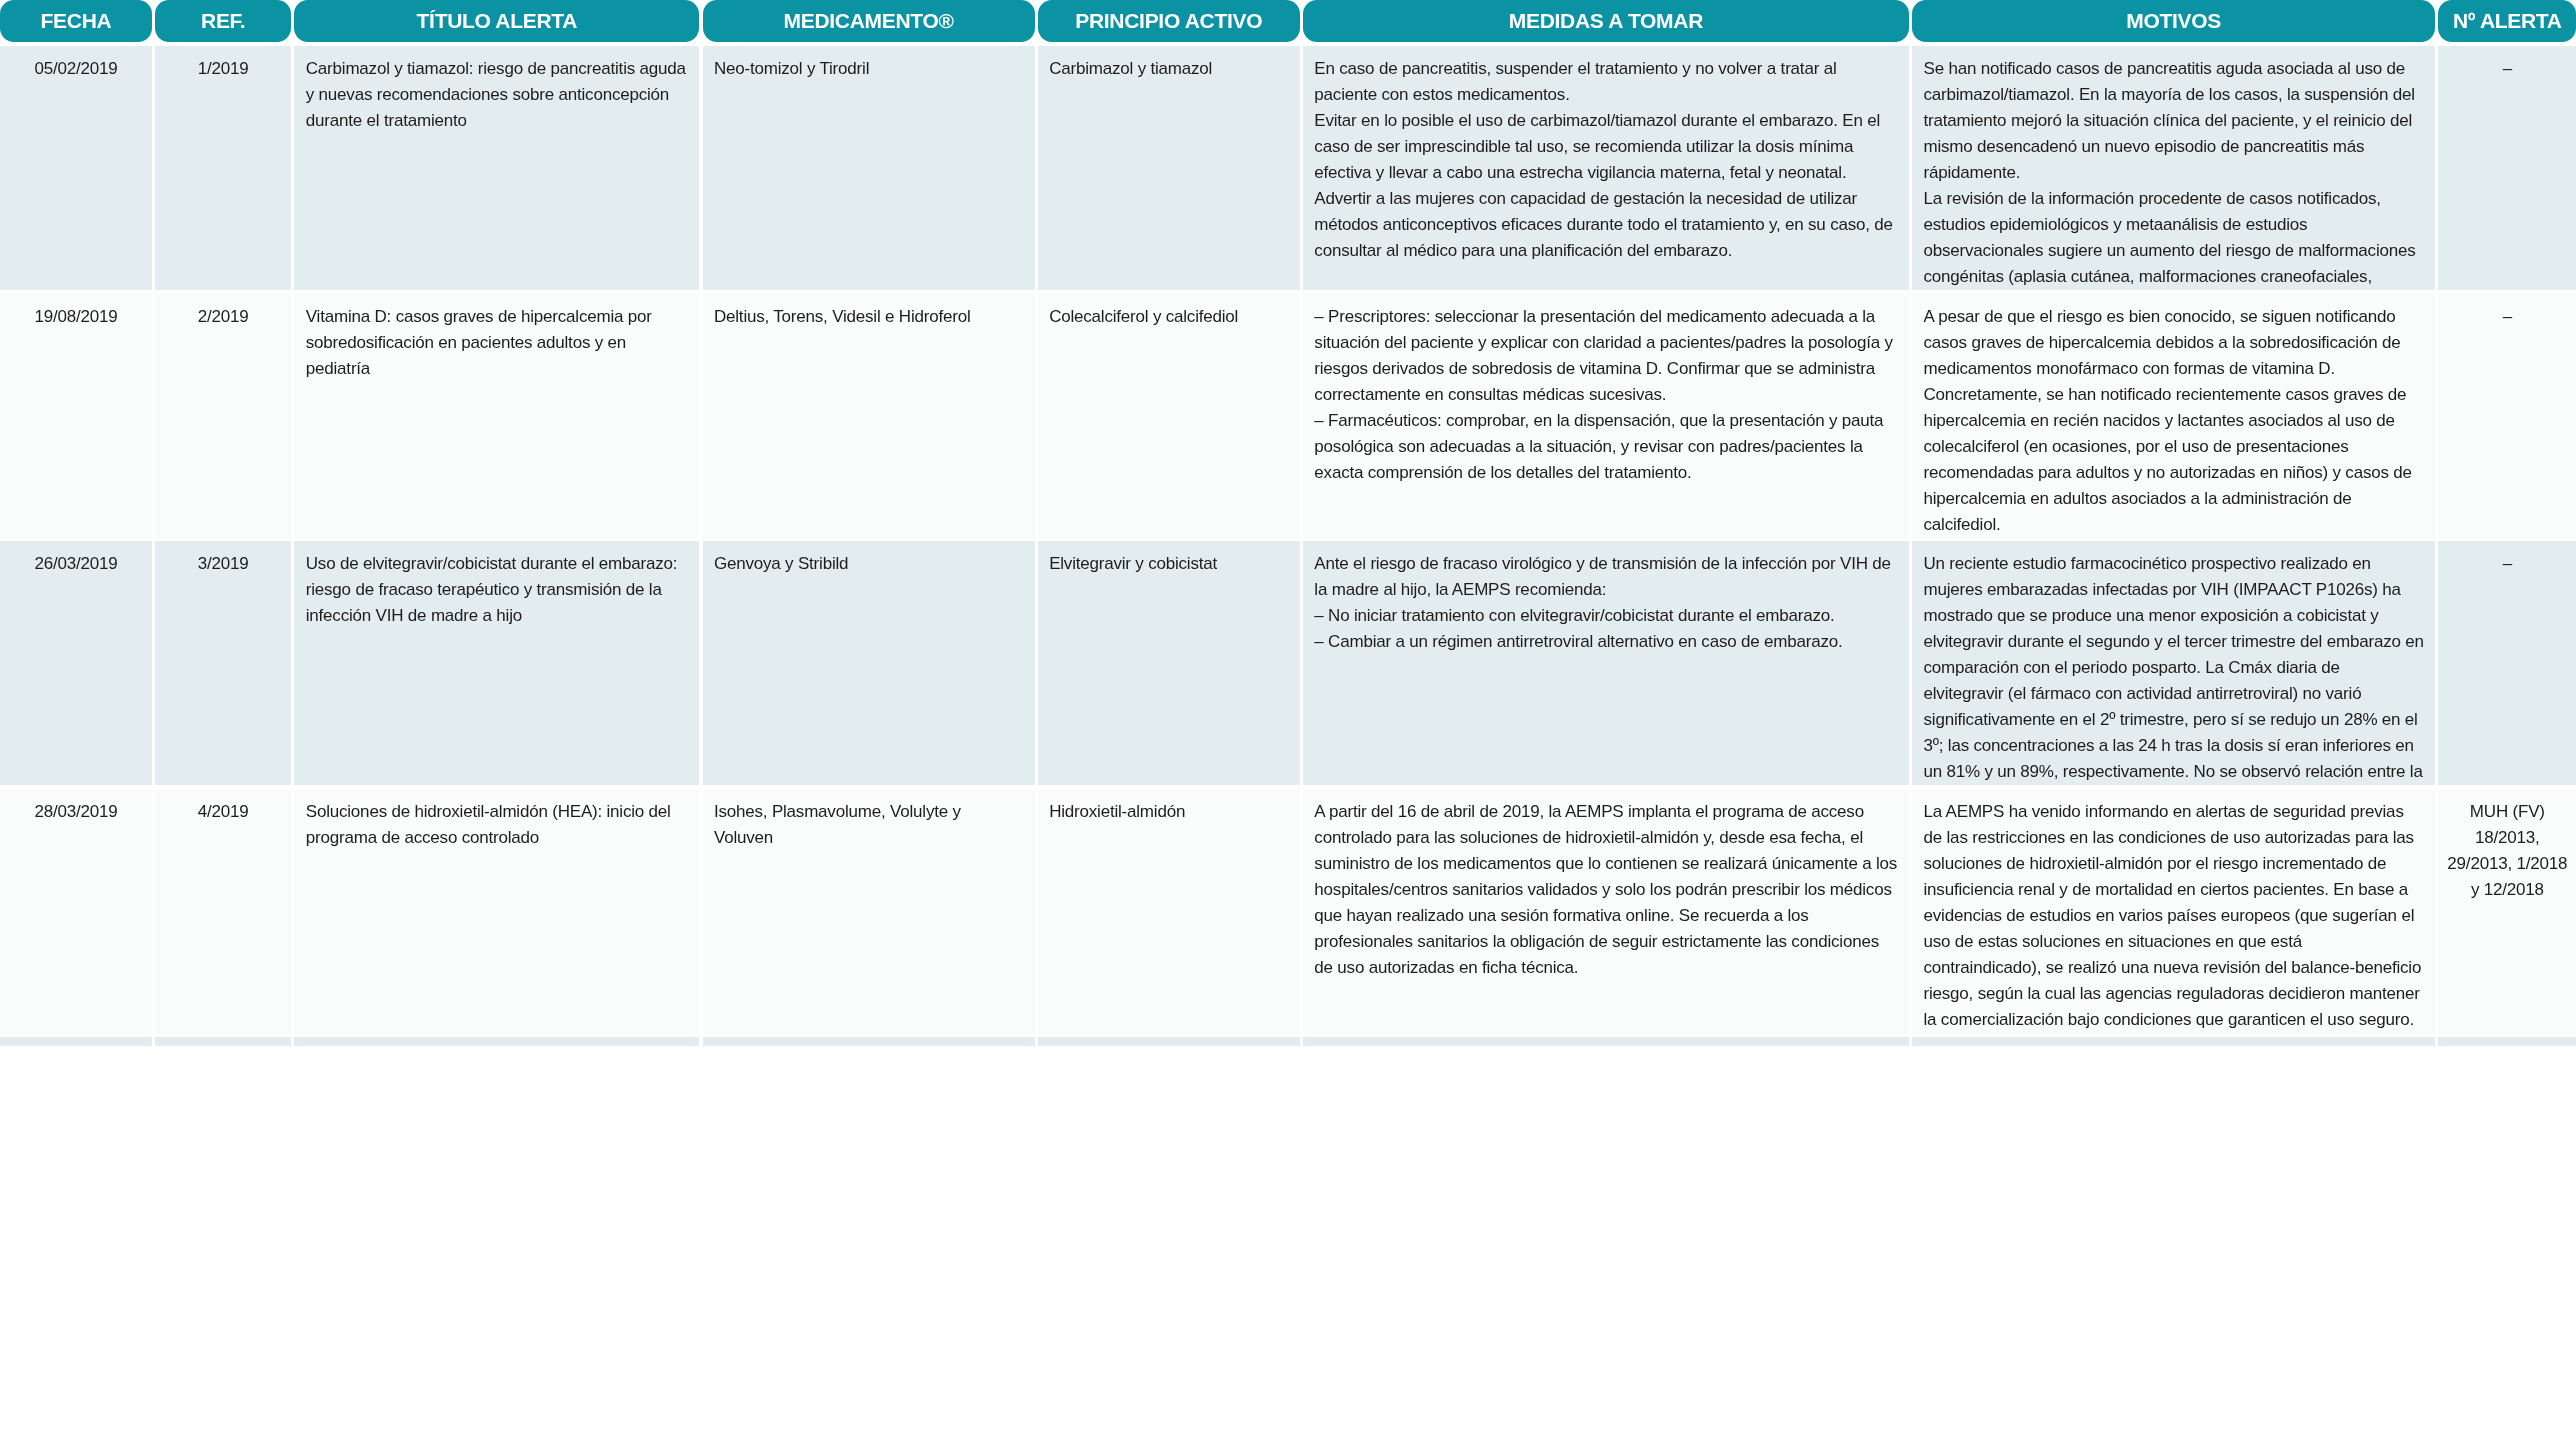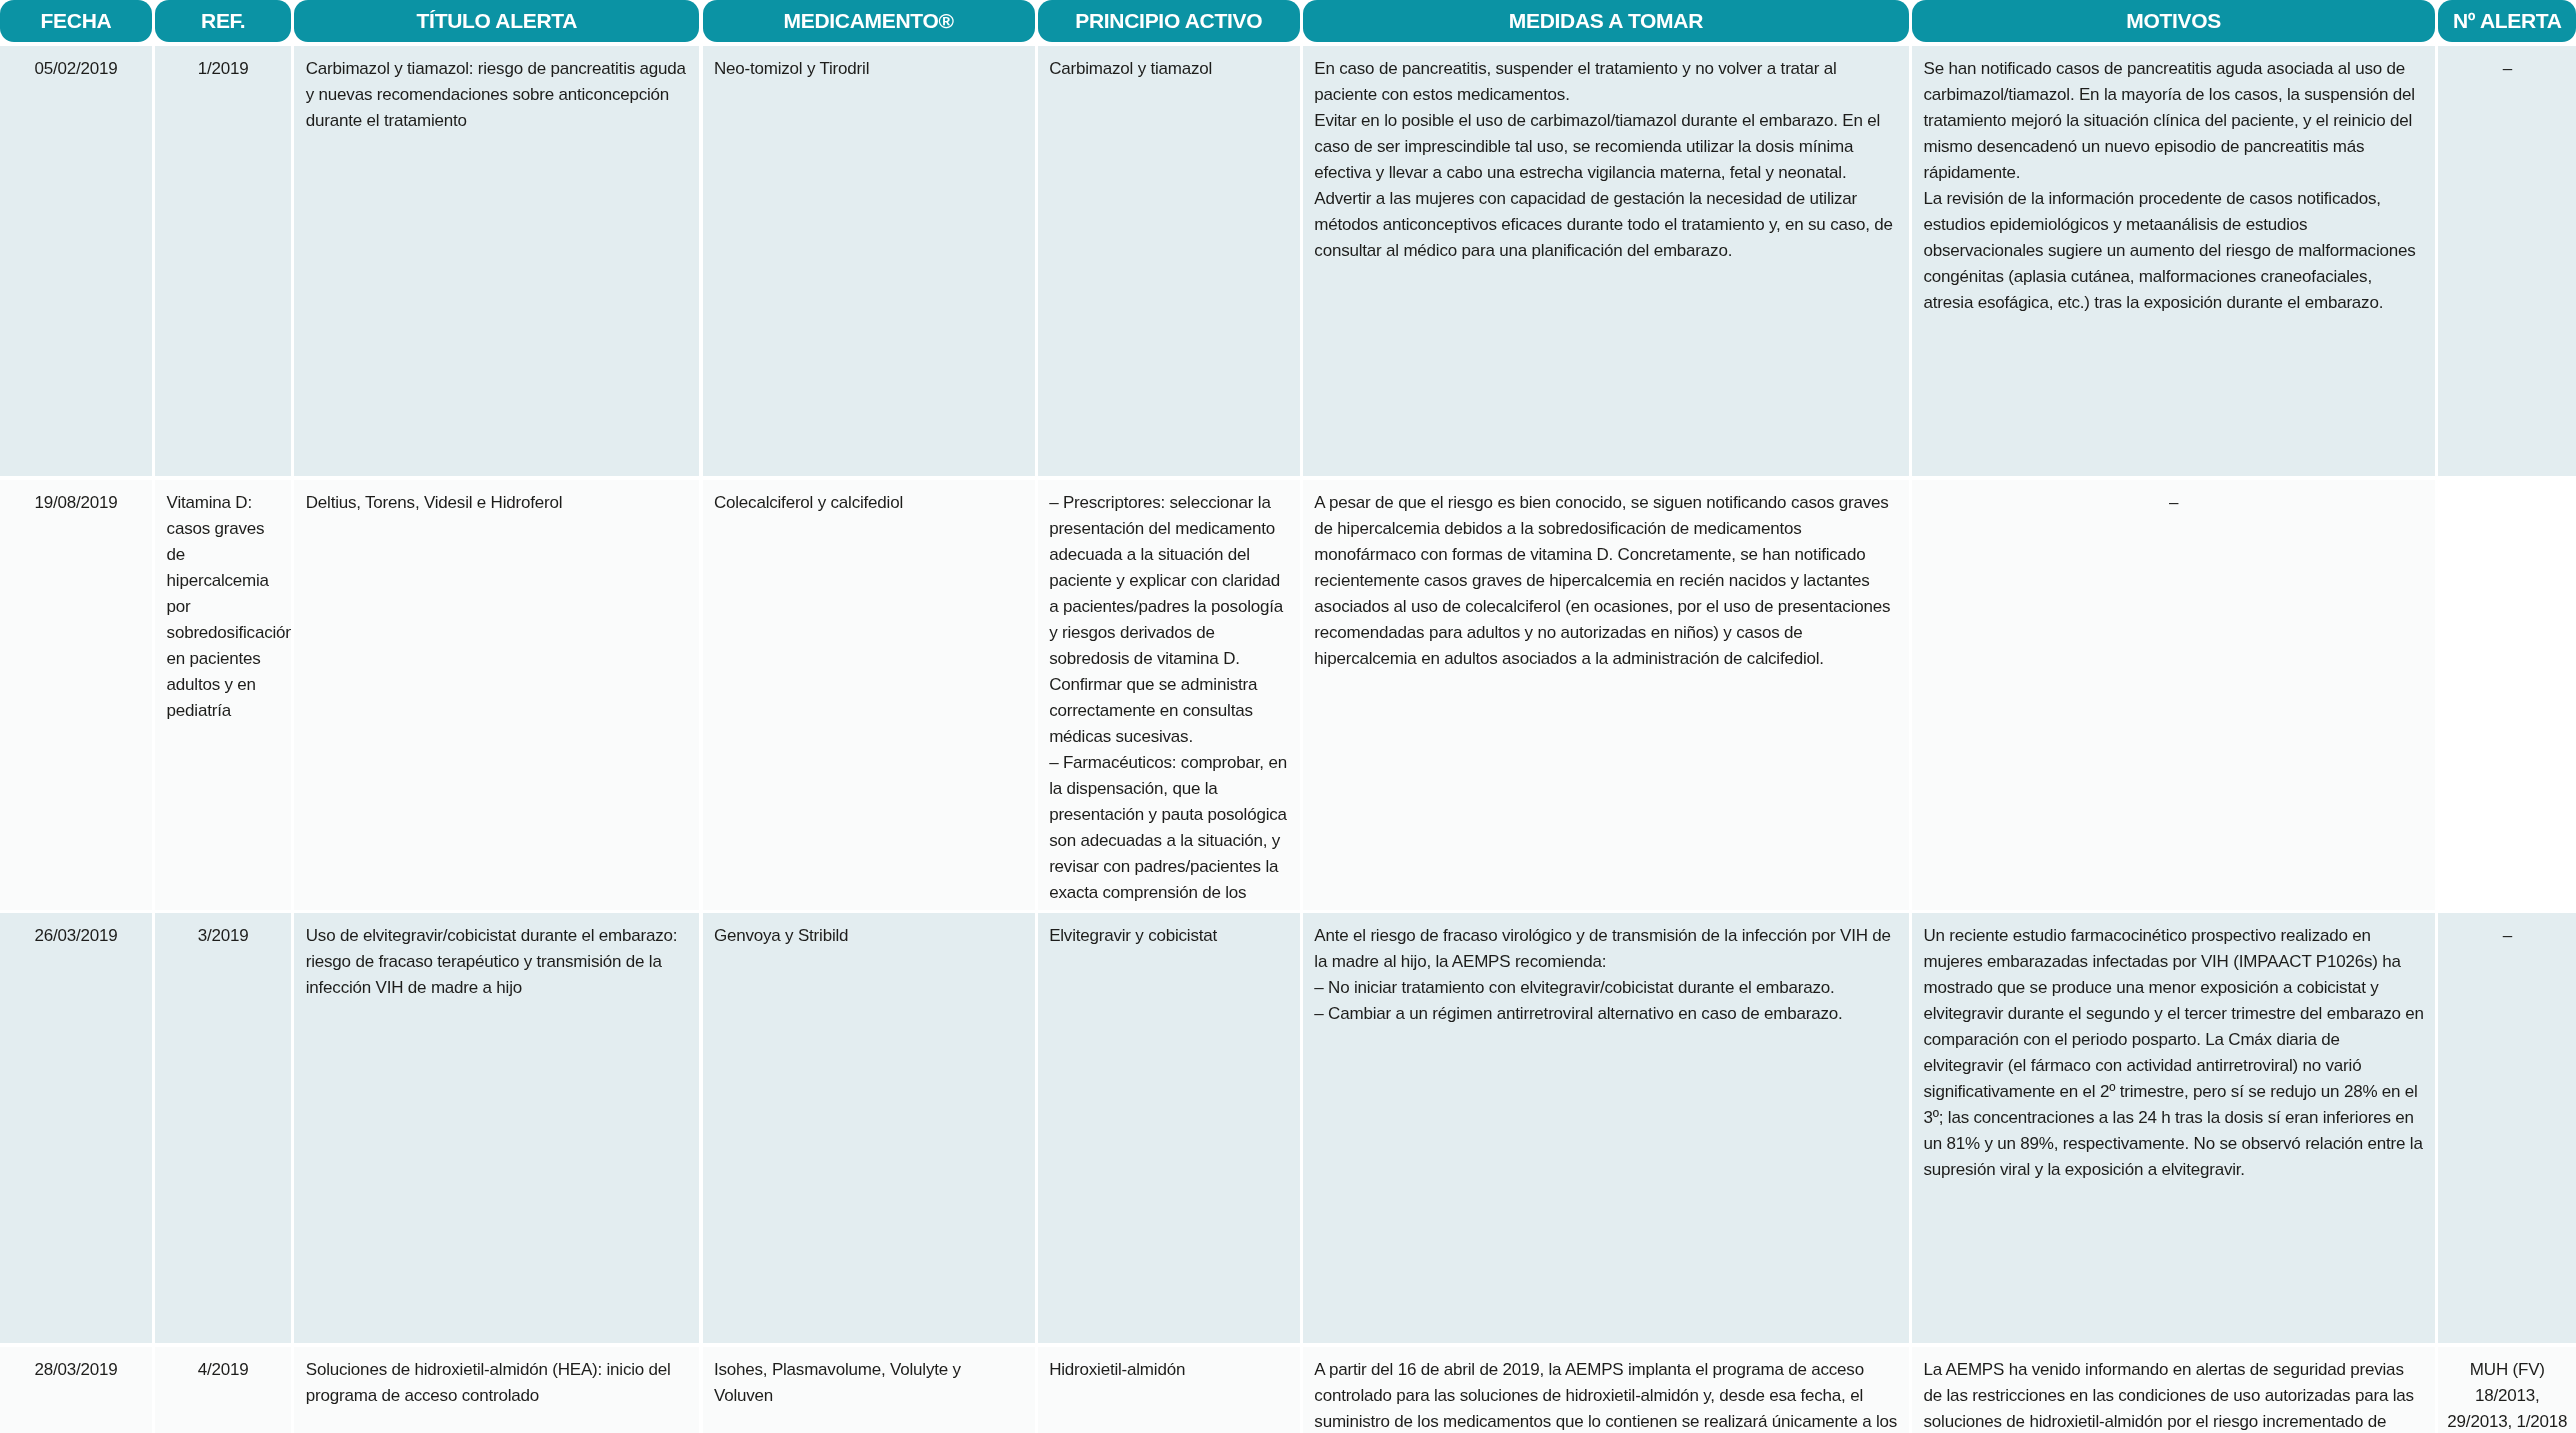--- a/index.html
+++ b/index.html
@@ -19,21 +19,21 @@
   
   .thead .th{
     background:#0b93a4;color:#ffffff;
     height:42px;display:flex;align-items:center;justify-content:center;
     font-weight:bold;font-size:21px;letter-spacing:-0.3px;
     text-transform:uppercase;white-space:nowrap;overflow:hidden;border-radius:14px;
   }
   
   .row{margin-top:3.8px;}
   .row .cell{
-    height:430px;box-sizing:border-box;
+    height:244px;box-sizing:border-box;
     padding:10px 11.4px 10px 11.4px;
     font-size:17px;line-height:26px;letter-spacing:-0.2px;
     white-space:pre-line;overflow:hidden;
     background:#fafbfb;
   }
   .row.alt .cell{background:#e3edf0;}
   .cell.c-fecha,.cell.c-ref{text-align:center;padding-left:3.8px;padding-right:3.8px;}
   .cell.c-alerta{text-align:center;padding-left:5px;padding-right:5px;}
   
   .partial{margin-top:3.8px;}
@@ -64,20 +64,21 @@
     <div class="cell">En caso de pancreatitis, suspender el tratamiento y no volver a tratar al paciente con estos medicamentos.
 Evitar en lo posible el uso de carbimazol/tiamazol durante el embarazo. En el caso de ser imprescindible tal uso, se recomienda utilizar la dosis mínima efectiva y llevar a cabo una estrecha vigilancia materna, fetal y neonatal.
 Advertir a las mujeres con capacidad de gestación la necesidad de utilizar métodos anticonceptivos eficaces durante todo el tratamiento y, en su caso, de consultar al médico para una planificación del embarazo.</div>
     <div class="cell">Se han notificado casos de pancreatitis aguda asociada al uso de carbimazol/tiamazol. En la mayoría de los casos, la suspensión del tratamiento mejoró la situación clínica del paciente, y el reinicio del mismo desencadenó un nuevo episodio de pancreatitis más rápidamente.
 La revisión de la información procedente de casos notificados, estudios epidemiológicos y metaanálisis de estudios observacionales sugiere un aumento del riesgo de malformaciones congénitas (aplasia cutánea, malformaciones craneofaciales, atresia esofágica, etc.) tras la exposición durante el embarazo.</div>
     <div class="cell c-alerta">–</div>
   </div>
 
   <div class="grid-row row">
     <div class="cell c-fecha">19/08/2019</div>
+    <div class="cell c-ref">2/2019</div>
     <div class="cell">Vitamina D: casos graves de hipercalcemia por sobredosificación en pacientes adultos y en pediatría</div>
     <div class="cell">Deltius, Torens, Videsil e Hidroferol</div>
     <div class="cell">Colecalciferol y calcifediol</div>
     <div class="cell">– Prescriptores: seleccionar la presentación del medicamento adecuada a la situación del paciente y explicar con claridad a pacientes/padres la posología y riesgos derivados de sobredosis de vitamina D. Confirmar que se administra correctamente en consultas médicas sucesivas.
 – Farmacéuticos: comprobar, en la dispensación, que la presentación y pauta posológica son adecuadas a la situación, y revisar con padres/pacientes la exacta comprensión de los detalles del tratamiento.</div>
     <div class="cell">A pesar de que el riesgo es bien conocido, se siguen notificando casos graves de hipercalcemia debidos a la sobredosificación de medicamentos monofármaco con formas de vitamina D. Concretamente, se han notificado recientemente casos graves de hipercalcemia en recién nacidos y lactantes asociados al uso de colecalciferol (en ocasiones, por el uso de presentaciones recomendadas para adultos y no autorizadas en niños) y casos de hipercalcemia en adultos asociados a la administración de calcifediol.</div>
     <div class="cell c-alerta">–</div>
   </div>
 
   <div class="grid-row row alt">

